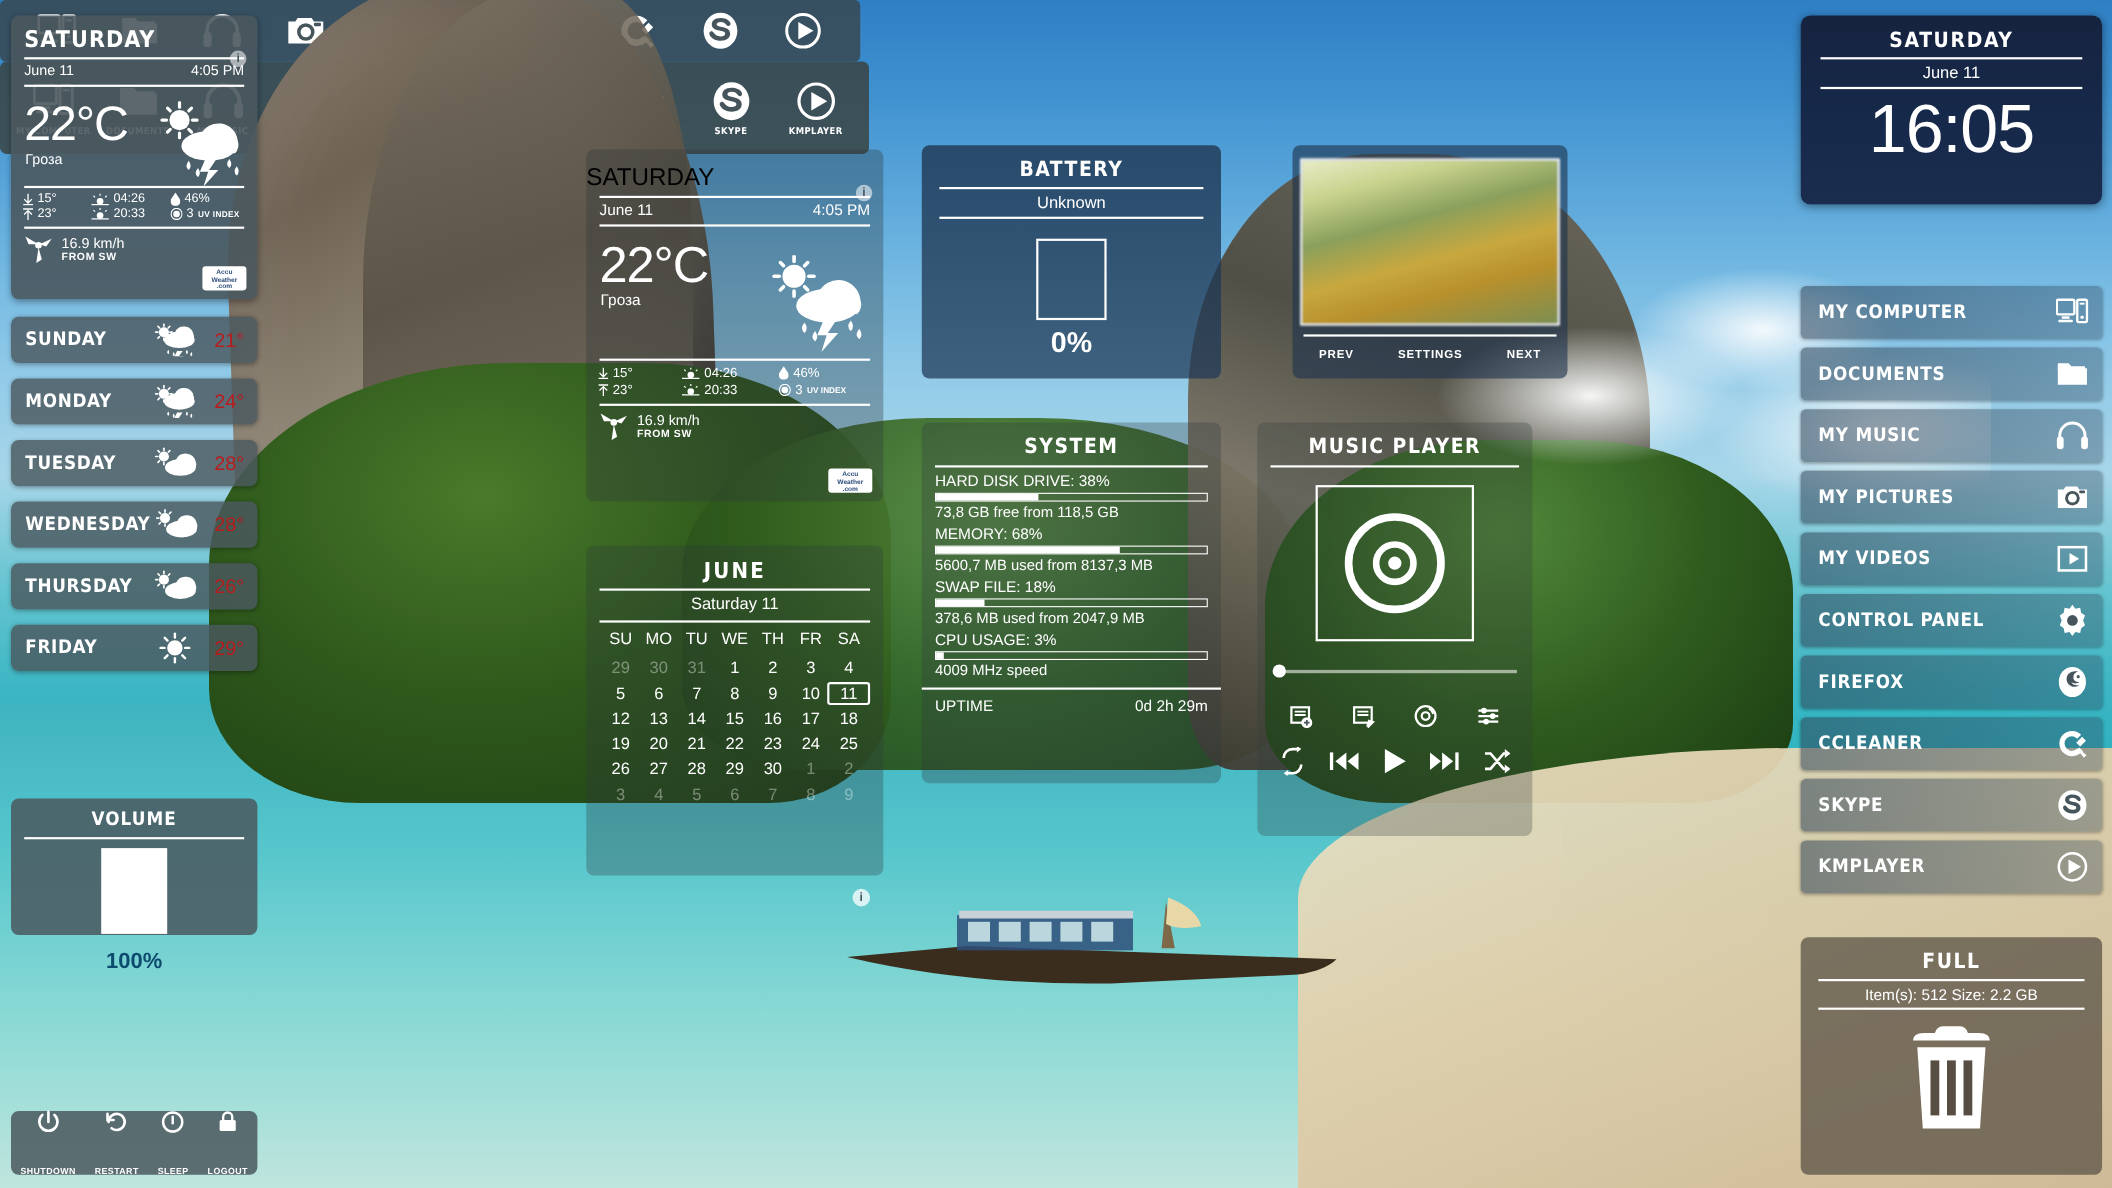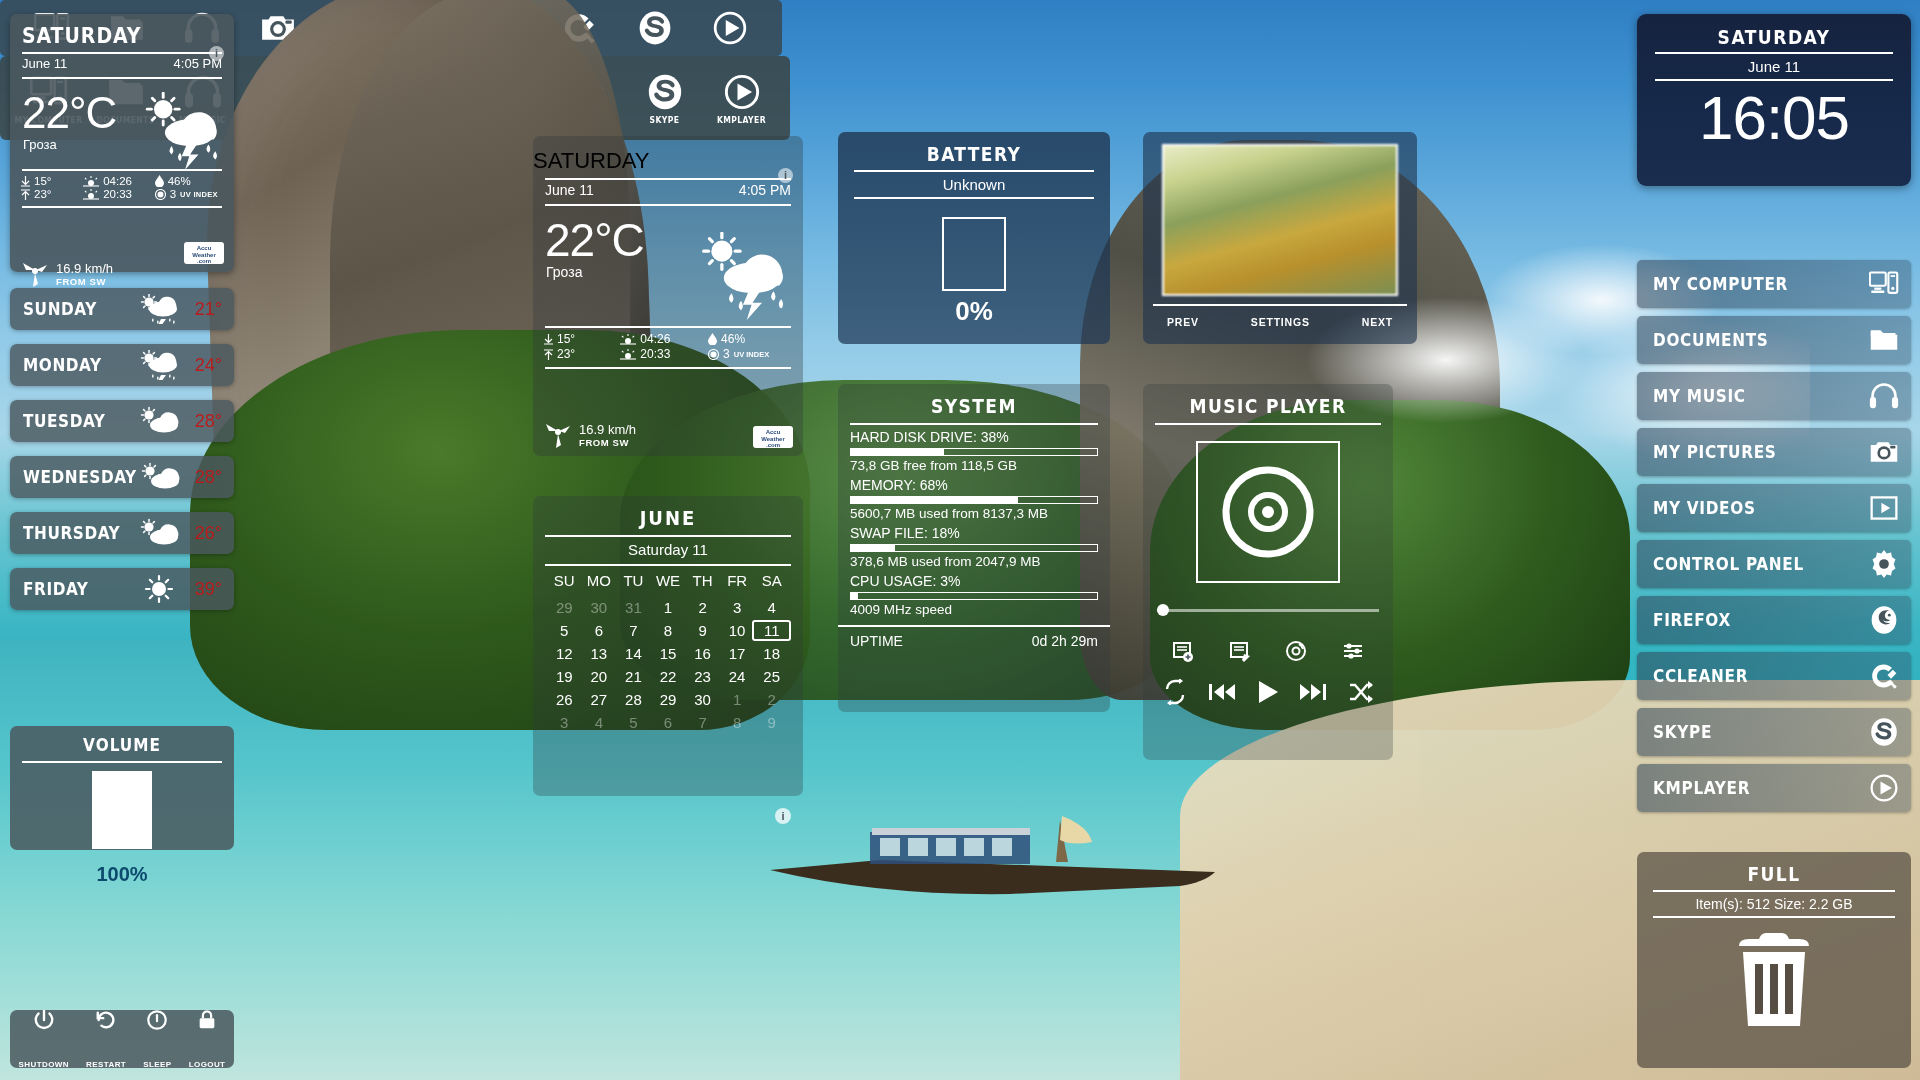--- a/index.html
+++ b/index.html
@@ -81,21 +81,21 @@
   .info-dot{position:absolute;right:10px;top:32px;width:15px;height:15px;border-radius:50%;
      background:rgba(255,255,255,.55);color:#4a585e;font-size:11px;font-weight:bold;text-align:center;line-height:15px;}
   .sepline{height:2px;background:#fff;margin:4px 12px 0 12px;}
   .row-dt{display:flex;justify-content:space-between;padding:2px 12px 2px 12px;color:#fff;font-size:13px;}
   .bigtemp{font-size:44px;color:#fff;font-weight:300;line-height:48px;padding-left:12px;margin-top:10px;letter-spacing:-1px;}
   .cond{font-size:13px;color:#fff;padding-left:13px;}
   .wicon{position:absolute;right:12px;top:78px;width:84px;height:78px;}
   .detail-grid{display:grid;grid-template-columns:1fr 1.15fr 1.1fr;padding:4px 11px 2px 11px;
     color:#fff;font-size:11.5px;row-gap:1px;}
   .detail-grid span{display:flex;align-items:center;gap:4px;white-space:nowrap;}
-  .wind-row{display:flex;align-items:center;gap:8px;padding:4px 12px;color:#fff;margin-top:48px;}
+  .wind-row{display:flex;align-items:center;gap:8px;padding:4px 12px;color:#fff;}
   .wind-sp{font-size:13px;line-height:14px;}
   .wind-dir{font-size:9.5px;font-weight:bold;letter-spacing:.6px;}
   .accu{position:absolute;right:10px;bottom:8px;width:40px;height:22px;background:#fff;border-radius:3px;
     color:#2d4d7a;font-size:6px;font-weight:bold;text-align:center;line-height:6.6px;padding-top:3px;}
 
   
   .fc{left:10px;width:224px;height:42px;background:rgba(74,88,94,.82);display:flex;align-items:center;
       box-shadow:0 1px 4px rgba(0,0,0,.3);}
   .fc .fday{flex:1;padding-left:13px;color:#fff;font-size:17px;font-weight:bold;letter-spacing:.6px;
       font-family:"DejaVu Sans Condensed","Liberation Sans",sans-serif;}
@@ -139,21 +139,21 @@
   
   #battery{left:838px;top:132px;width:272px;height:212px;
      background:linear-gradient(to bottom,rgba(32,54,80,.80),rgba(30,56,86,.72));}
   .wtitle{text-align:center;color:#fff;font-size:19px;font-weight:bold;letter-spacing:1.4px;padding-top:11px;
      font-family:"DejaVu Sans Condensed","Liberation Sans",sans-serif;}
   #battery .bstat{text-align:center;color:#fff;font-size:15px;padding:4px 0;}
   #battery .bbox{width:64px;height:74px;border:2px solid #fff;margin:18px auto 0 auto;}
   #battery .bpct{text-align:center;color:#fff;font-size:26px;font-weight:bold;margin-top:5px;}
 
   
-  #photo{left:1143px;top:132px;width:274px;height:212px;background:rgba(30,52,78,.62);}
+  #photo{left:1175px;top:132px;width:250px;height:212px;background:rgba(30,52,78,.62);}
   #photo .pimg{margin:12px auto 0 auto;width:236px;height:152px;border:2px solid #fff;
     background:linear-gradient(165deg,#e9ecc7 0%,#c9d38e 18%,#8aa05c 38%,#c8a83f 58%,#b8902c 74%,#7c8f52 100%);
     filter:blur(1.2px);}
   #photo .pctl{display:flex;justify-content:space-between;padding:10px 14px 0 14px;color:#fff;
     font-size:10.5px;font-weight:bold;letter-spacing:.8px;border-top:2px solid #fff;margin:8px 10px 0 10px;}
 
   
   #system{left:838px;top:384px;width:272px;height:328px;background:rgba(46,56,58,.30);}
   .sys-row{color:#fff;font-size:14px;padding:0 12px;margin-top:4px;}
   .sys-bar{height:8px;border:1.5px solid #fff;margin:3px 12px 0 12px;background:transparent;}
@@ -483,21 +483,21 @@
               <line x1="10" y1="15" x2="13.6" y2="15"></line>
               <line x1="32.4" y1="15" x2="36" y2="15"></line>
               <line x1="13.8" y1="5.8" x2="16.3" y2="8.3"></line>
               <line x1="29.7" y1="21.7" x2="32.2" y2="24.2"></line>
               <line x1="32.2" y1="5.8" x2="29.7" y2="8.3"></line>
               <line x1="16.3" y1="21.7" x2="13.8" y2="24.2"></line>
             </g>
           </g>
         </svg>
       </div>
-      <div class="ftmp">39°</div>
+      <div class="ftmp">29°</div>
     </div>
   </div>
 
 <div class="w" id="volume">
   <div class="vtitle">VOLUME</div>
   <div class="sepline" style="margin-top:6px"></div>
   <div class="vbar"></div>
   <div class="vpct">100%</div>
 </div>
 

